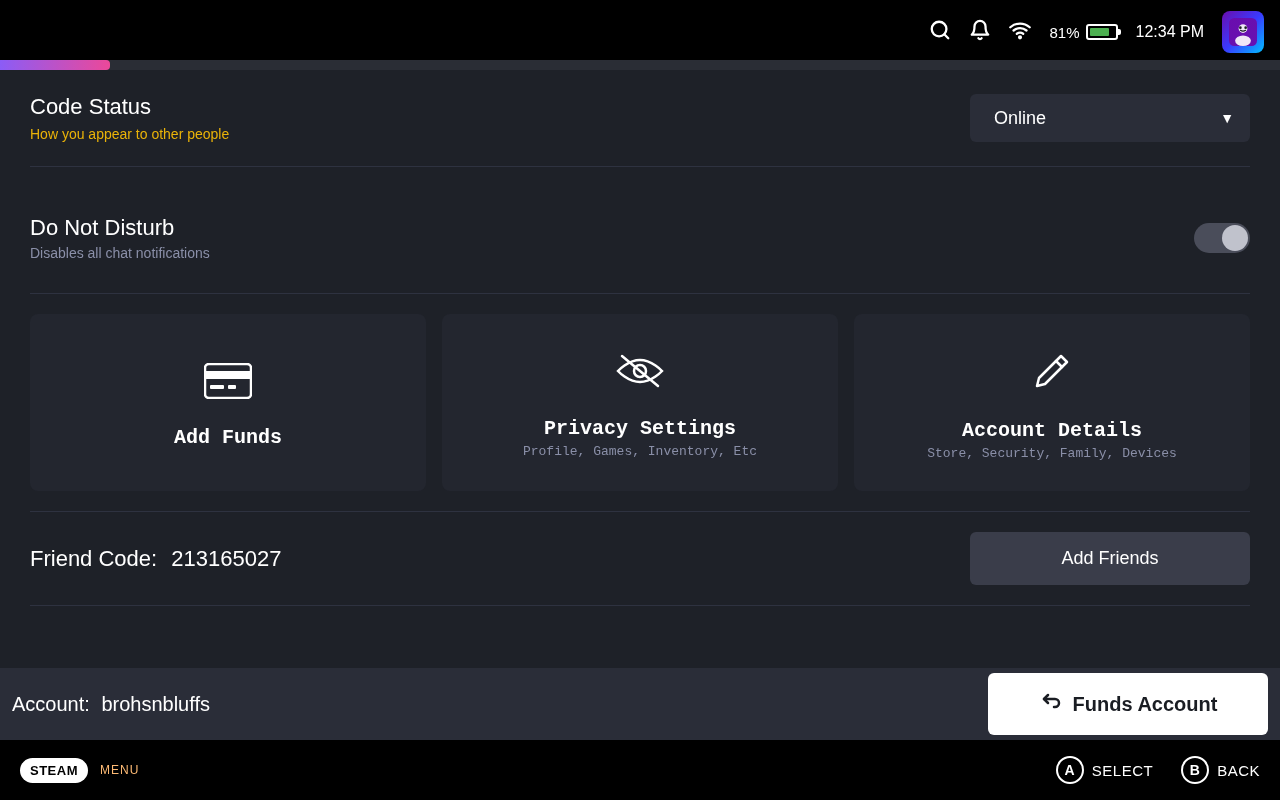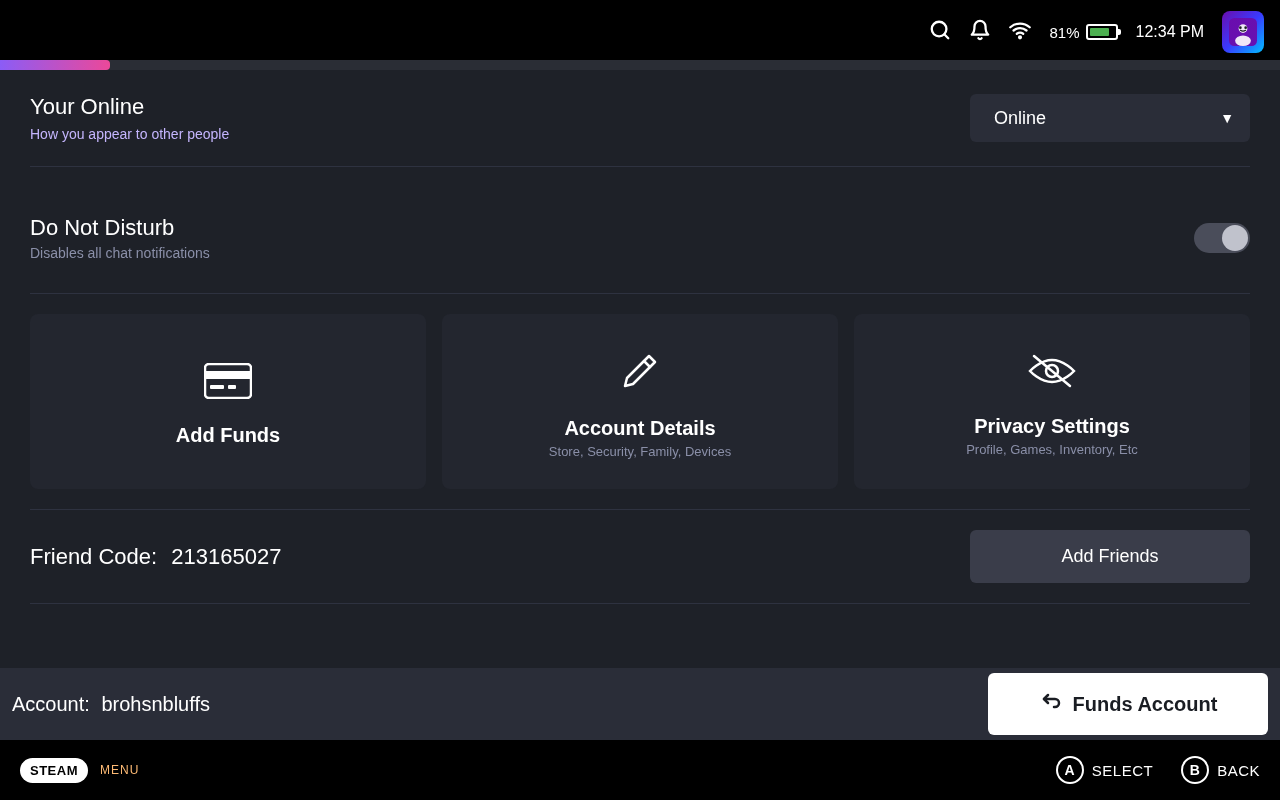--- a/index.html
+++ b/index.html
@@ -129,21 +129,21 @@
       align-items: center;
       justify-content: space-between;
     }
     .status-label {
       font-size: 22px;
       font-weight: 500;
       color: #ffffff;
     }
     .status-description {
       font-size: 14px;
-      color: #c4b5fd;
+      color: #eab308;
       margin-top: 6px;
     }
     .dropdown-wrapper {
       position: relative;
       min-width: 280px;
     }
     .dropdown-wrapper select {
       width: 100%;
       background: #2a2d38;
       border: none;
@@ -197,20 +197,21 @@
       position: absolute;
       top: 2px;
       right: 2px;
       transition: left 0.2s;
     }
 
     
     .cards-section {
       padding: 20px 0;
       border-bottom: 1px solid #2e3240;
+      font-family: Liberation Mono, monospace;
     }
     .cards-row {
       display: flex;
       gap: 16px;
     }
     .card {
       flex: 1;
       background: #23262f;
       border-radius: 8px;
       padding: 36px 20px 30px;
@@ -416,21 +417,21 @@
 
 <div class="progress-strip">
   <div class="progress-fill"></div>
 </div>
 
 <div class="main-content">
 
   <div class="section">
     <div class="status-row">
       <div>
-        <div class="status-label">Your Online</div>
+        <div class="status-label">Code Status</div>
         <div class="status-description">How you appear to other people</div>
       </div>
       <div class="dropdown-wrapper">
         <select>
           <option>Online</option>
           <option>Away</option>
           <option>Invisible</option>
           <option>Offline</option>
         </select>
         <span class="dropdown-chevron">▼</span>
@@ -460,39 +461,39 @@
             <rect x="1" y="8" width="46" height="8" fill="white"></rect>
             <rect x="6" y="22" width="14" height="4" rx="1" fill="white"></rect>
             <rect x="24" y="22" width="8" height="4" rx="1" fill="white"></rect>
           </svg>
         </div>
         <div class="card-title">Add Funds</div>
       </div>
 
       <div class="card">
         <div class="card-icon">
-          <svg width="42" height="42" viewBox="0 0 42 42" fill="none">
-            <path d="M30 6L36 12L14 34L6 36L8 28Z" stroke="white" stroke-width="2.5" fill="none" stroke-linejoin="round"></path>
-            <line x1="25" y1="11" x2="31" y2="17" stroke="white" stroke-width="2.5" stroke-linecap="round"></line>
-          </svg>
-        </div>
-        <div class="card-title">Account Details</div>
-        <div class="card-subtitle">Store, Security, Family, Devices</div>
-      </div>
-
-      <div class="card">
-        <div class="card-icon">
           <svg width="52" height="38" viewBox="0 0 52 38" fill="none">
             <path d="M26 8C14 8 4 19 4 19C4 19 14 30 26 30C38 30 48 19 48 19C48 19 38 8 26 8Z" stroke="white" stroke-width="2.5" fill="none"></path>
             <circle cx="26" cy="19" r="6" stroke="white" stroke-width="2.5" fill="none"></circle>
             <line x1="8" y1="4" x2="44" y2="34" stroke="white" stroke-width="2.5" stroke-linecap="round"></line>
           </svg>
         </div>
         <div class="card-title">Privacy Settings</div>
         <div class="card-subtitle">Profile, Games, Inventory, Etc</div>
+      </div>
+
+      <div class="card">
+        <div class="card-icon">
+          <svg width="42" height="42" viewBox="0 0 42 42" fill="none">
+            <path d="M30 6L36 12L14 34L6 36L8 28Z" stroke="white" stroke-width="2.5" fill="none" stroke-linejoin="round"></path>
+            <line x1="25" y1="11" x2="31" y2="17" stroke="white" stroke-width="2.5" stroke-linecap="round"></line>
+          </svg>
+        </div>
+        <div class="card-title">Account Details</div>
+        <div class="card-subtitle">Store, Security, Family, Devices</div>
       </div>
 
     </div>
   </div>
 
   <div class="friend-row">
     <div class="friend-code-text">
       <span>Friend Code:</span>
       <span style="margin-left: 8px;">213165027</span>
     </div>

